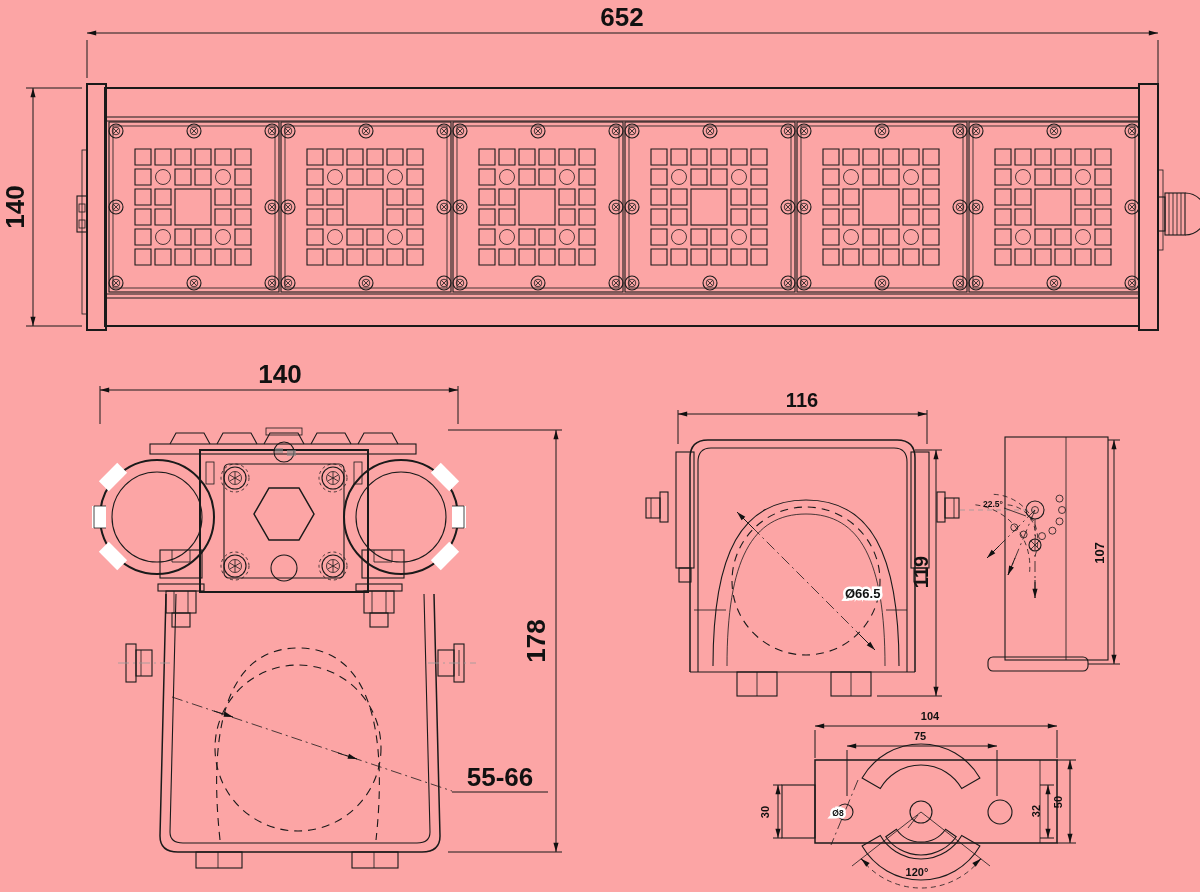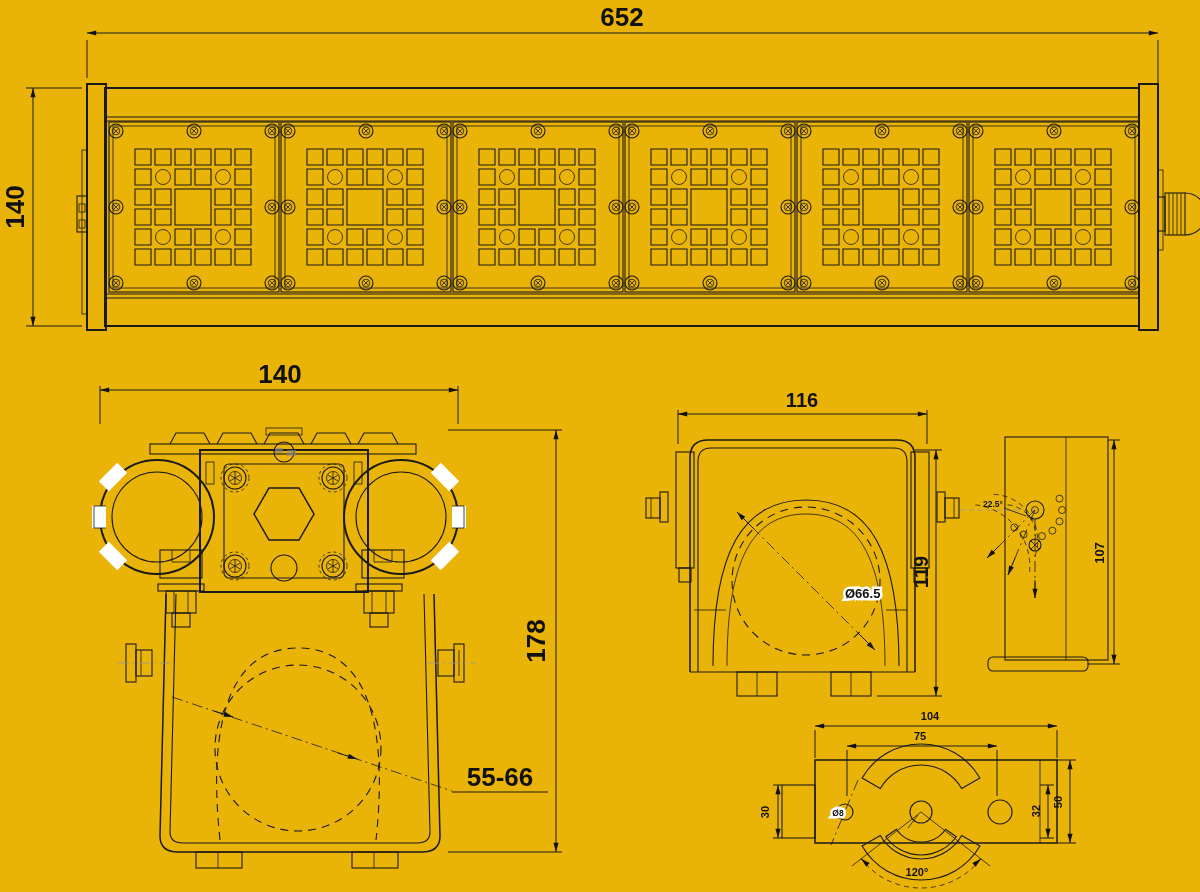--- a/index.html
+++ b/index.html
@@ -1,16 +1,16 @@
 <!DOCTYPE html>
 <html><head>
 <meta charset="utf-8">
 <style>
   html,body{margin:0;padding:0;background:#fff;}
-  .stage{width:1200px;height:892px;position:relative;background:#eab308;}
+  .stage{width:1200px;height:892px;position:relative;background:#fca5a5;}
   svg text{font-family:"Liberation Sans",sans-serif;fill:#111;}
   .dL{font-size:26px;font-weight:600;}
   .dM{font-size:20px;font-weight:600;}
   .dS{font-size:13px;font-weight:600;}
   .dXS2{font-size:11px;font-weight:600;}
   .dXS{font-size:8.5px;font-weight:600;}
   .s2{stroke:#1a1a1a;stroke-width:2;fill:none;}
   .s15{stroke:#1a1a1a;stroke-width:1.5;fill:none;}
   .s1{stroke:#1a1a1a;stroke-width:1.1;fill:none;}
   .thin{stroke:#1a1a1a;stroke-width:0.8;fill:none;}

